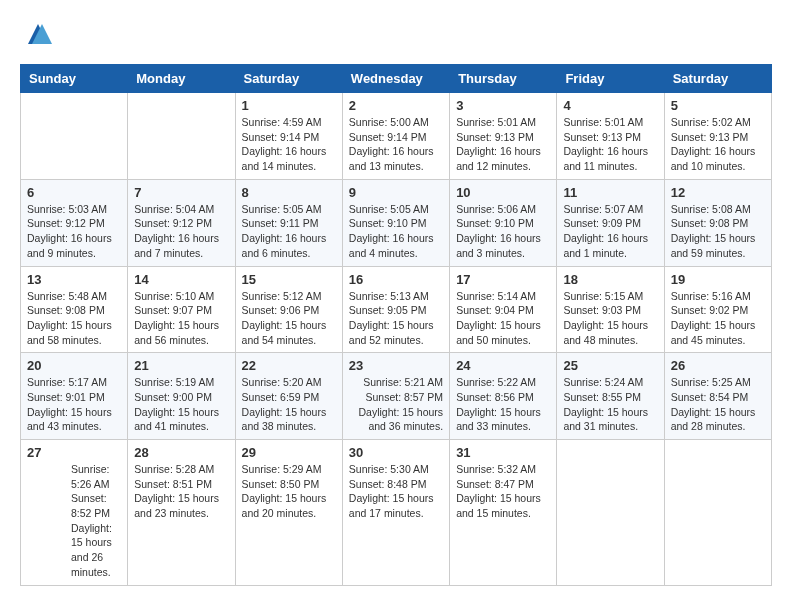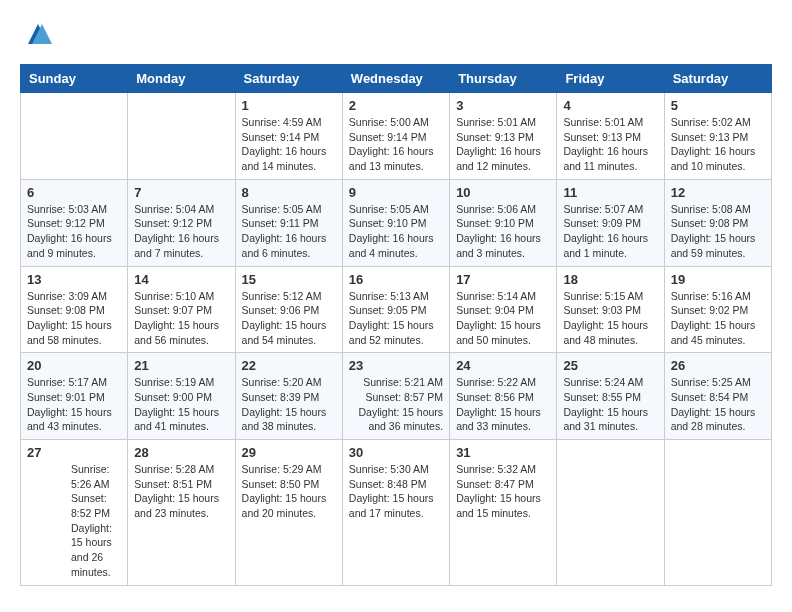--- a/index.html
+++ b/index.html
@@ -219,21 +219,21 @@
           <div class="day-num">12</div>
           <div class="day-info" style="white-space: pre-line;">Sunrise: 5:08 AM
 Sunset: 9:08 PM
 Daylight: 15 hours
 and 59 minutes.</div>
         </td>
       </tr>
       <tr>
         <td>
           <div class="day-num">13</div>
-          <div class="day-info" style="white-space: pre-line;">Sunrise: 3:09 AM
+          <div class="day-info" style="white-space: pre-line;">Sunrise: 5:48 AM
 Sunset: 9:08 PM
 Daylight: 15 hours
 and 58 minutes.</div>
         </td>
         <td>
           <div class="day-num">14</div>
           <div class="day-info" style="white-space: pre-line;">Sunrise: 5:10 AM
 Sunset: 9:07 PM
 Daylight: 15 hours
 and 56 minutes.</div>
@@ -285,21 +285,21 @@
         <td>
           <div class="day-num">21</div>
           <div class="day-info" style="white-space: pre-line;">Sunrise: 5:19 AM
 Sunset: 9:00 PM
 Daylight: 15 hours
 and 41 minutes.</div>
         </td>
         <td>
           <div class="day-num">22</div>
           <div class="day-info" style="white-space: pre-line;">Sunrise: 5:20 AM
-Sunset: 8:39 PM
+Sunset: 6:59 PM
 Daylight: 15 hours
 and 38 minutes.</div>
         </td>
         <td>
           <div class="day-num">23</div>
           <div class="day-info" style="white-space: pre-line; text-align: right;">Sunrise: 5:21 AM
 Sunset: 8:57 PM
 Daylight: 15 hours
 and 36 minutes.</div>
         </td>

